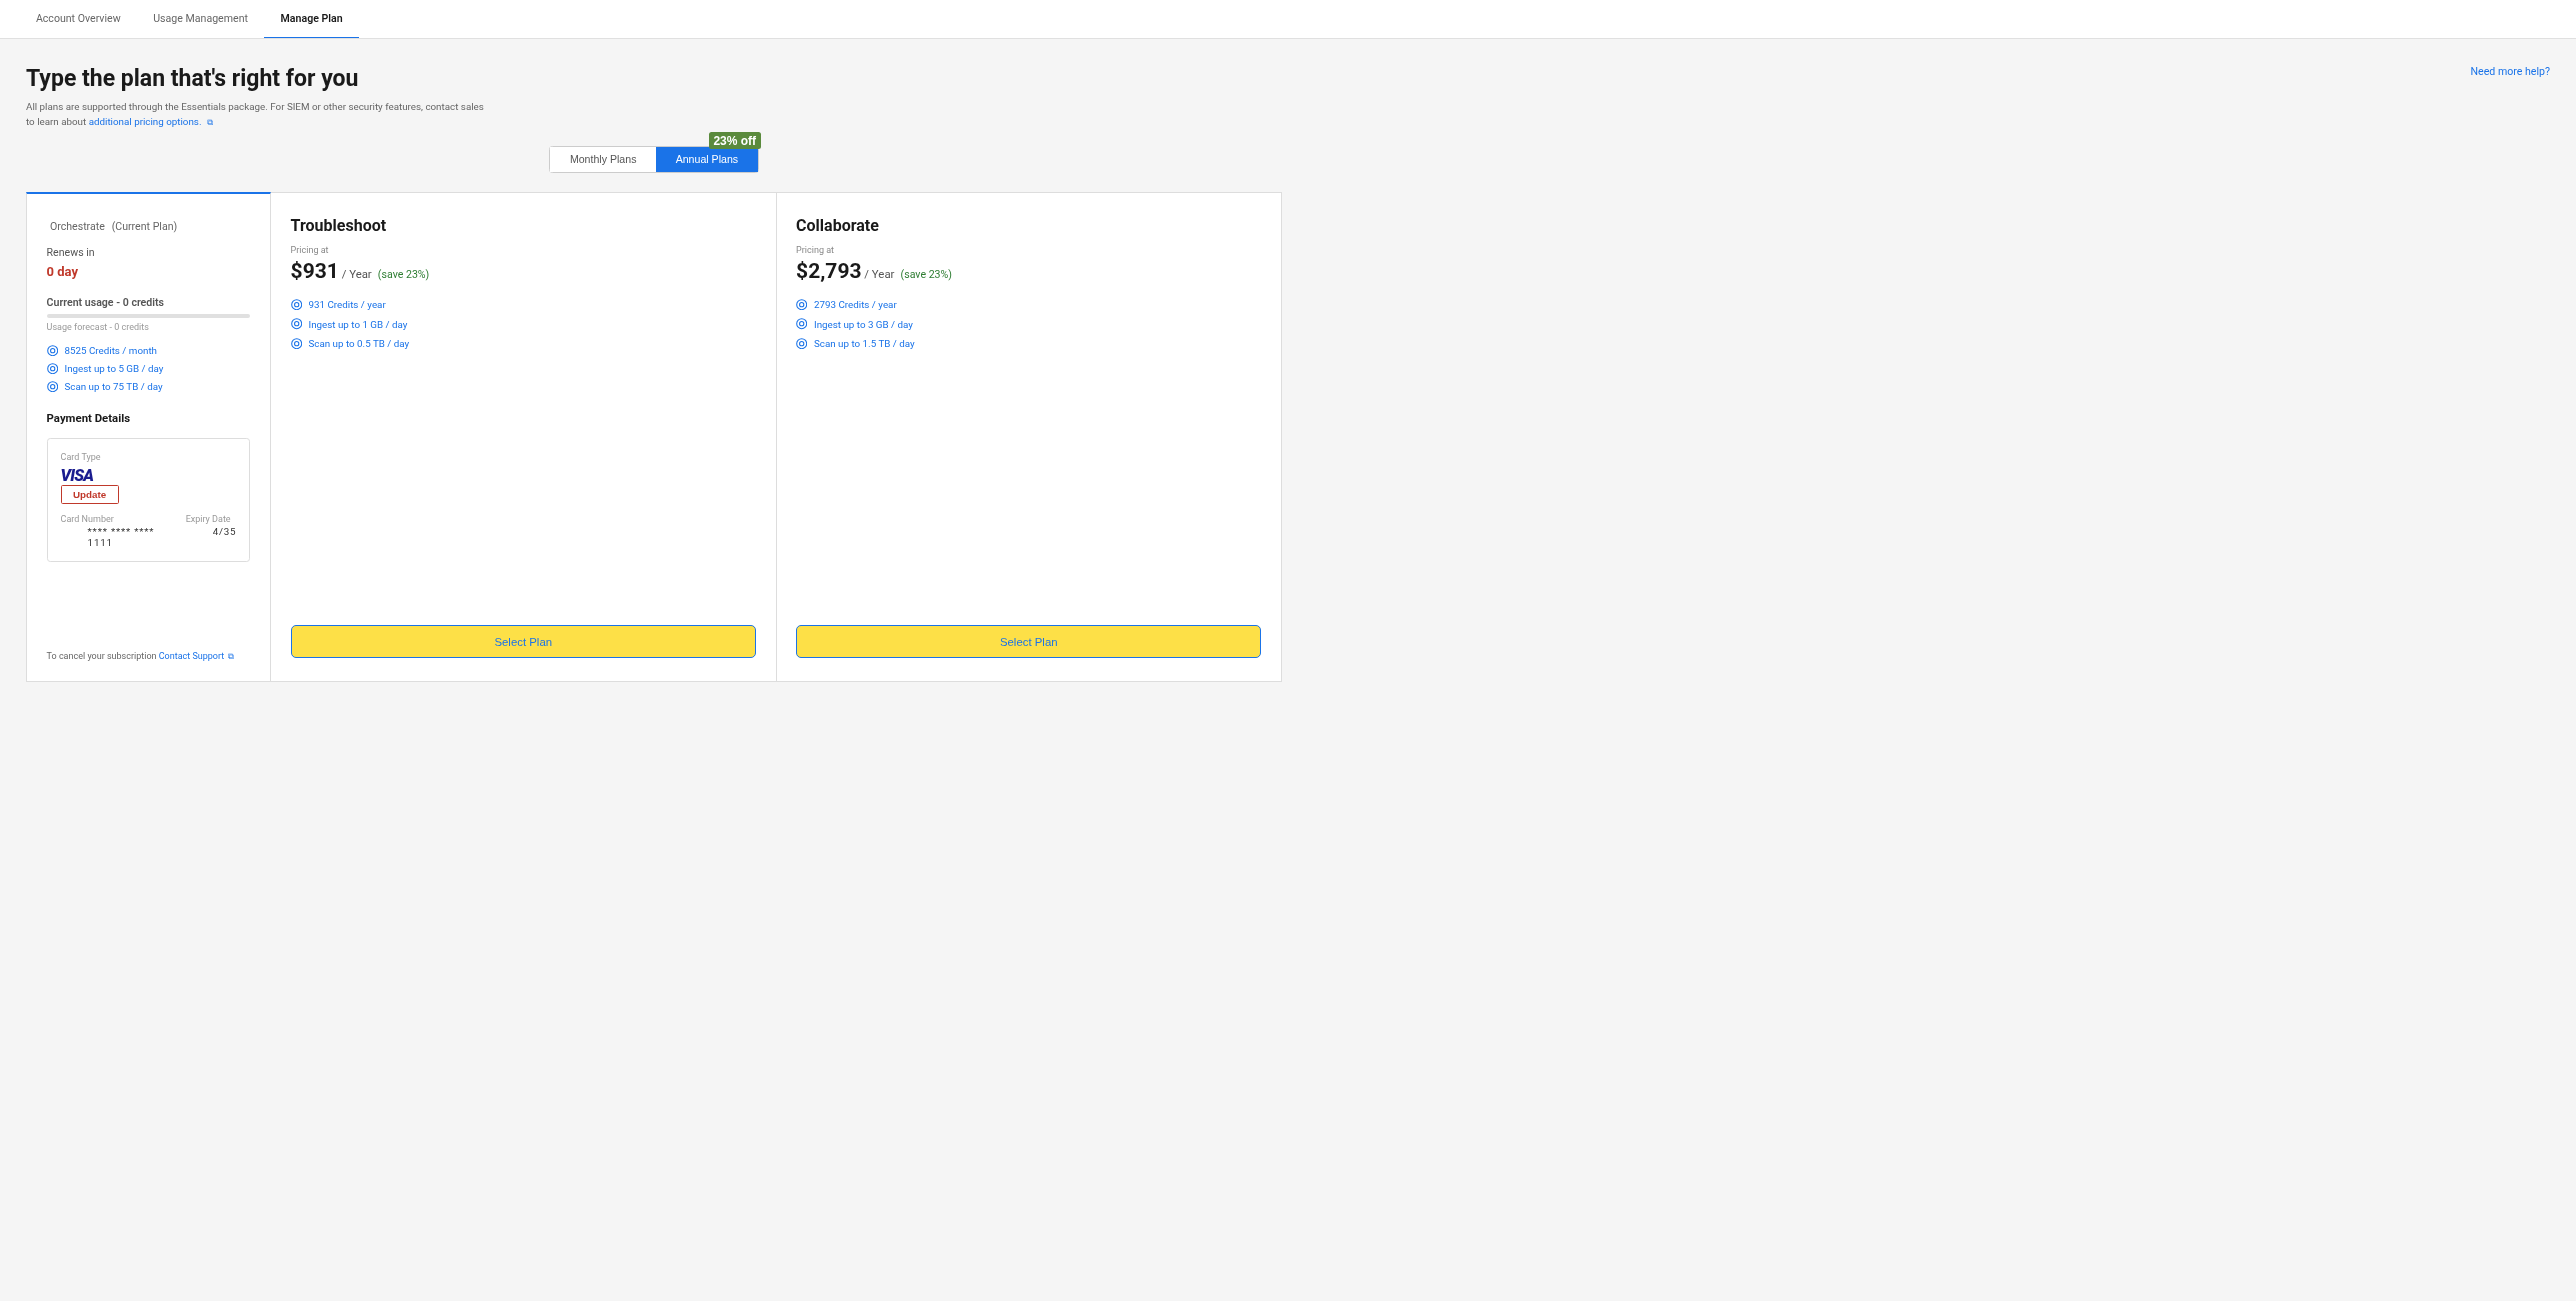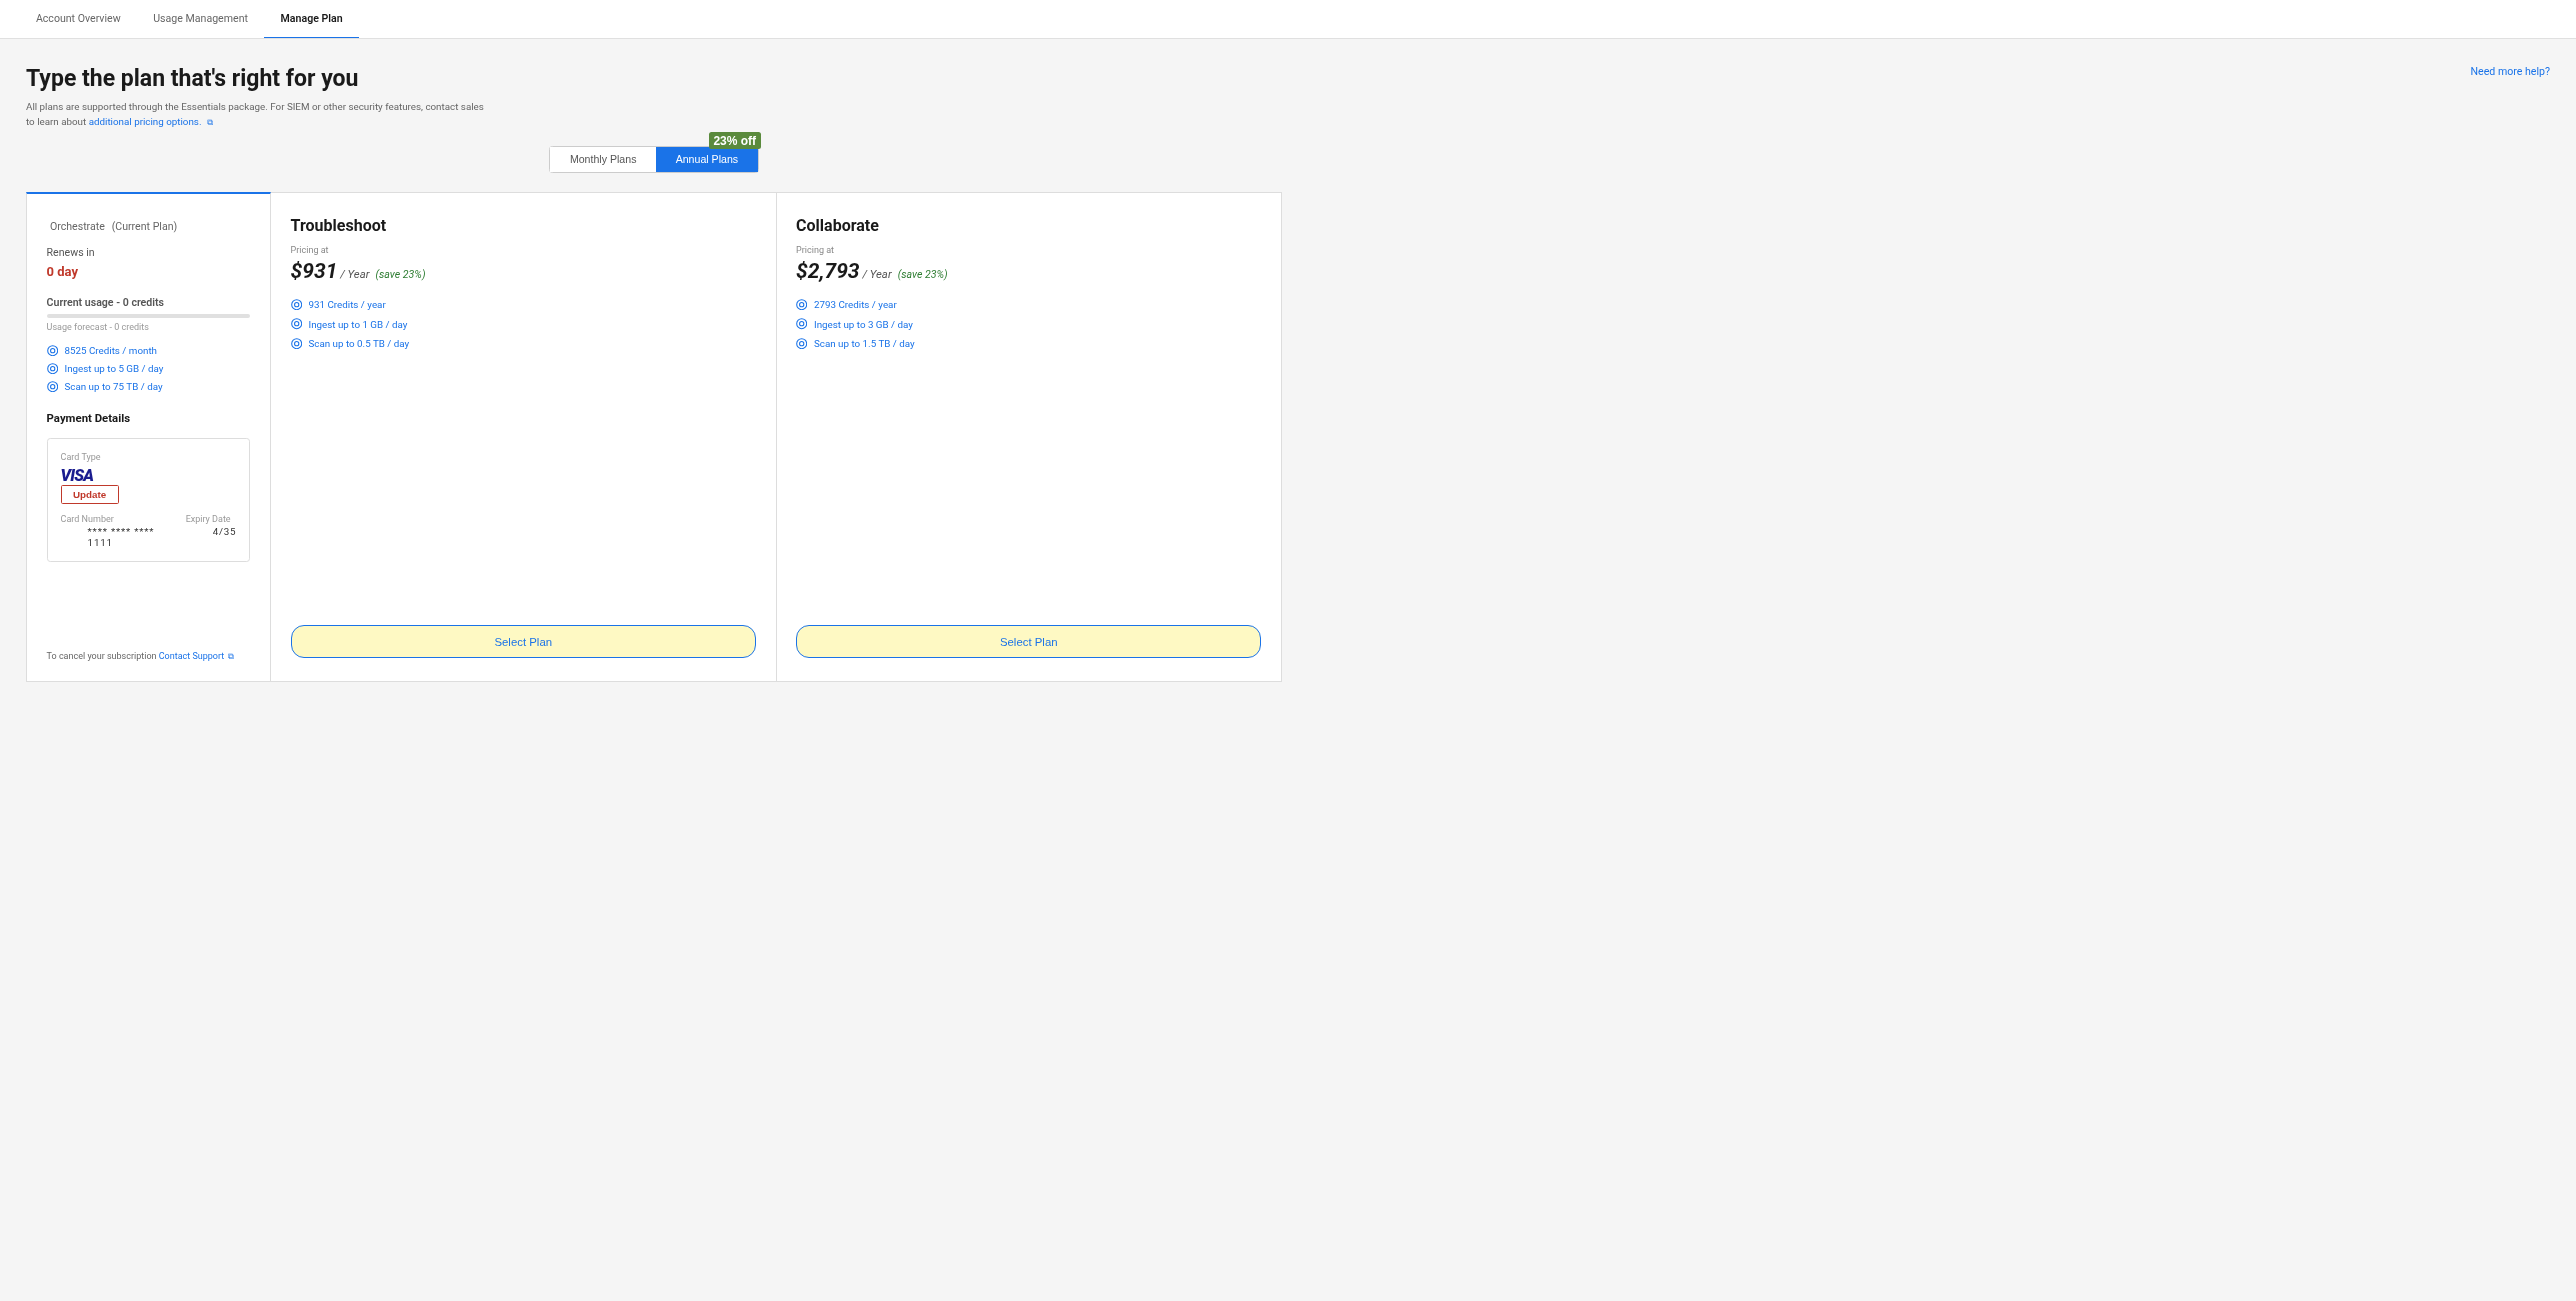--- a/index.html
+++ b/index.html
@@ -314,21 +314,20 @@
     }
 
     .pricing-at {
       font-size: 9px;
       color: #888;
       margin-bottom: 3.3px;
     }
 
     .price-row {
       margin-bottom: 16.3px;
-      font-style: italic;
     }
 
     .price-amount {
       font-size: 21px;
       font-weight: 700;
       color: #1a1a1a;
     }
 
     .price-period {
       font-size: 11.4px;
@@ -352,26 +351,26 @@
       gap: 6.5px;
       font-size: 9.8px;
       color: #1a73e8;
       margin-bottom: 8.2px;
     }
 
     .select-plan-btn {
       width: 100%;
       padding: 9.8px;
       border: 0.8px solid #1a73e8;
-      background: #fef9c3;
+      background: #fde047;
       color: #1a73e8;
       font-size: 11.4px;
       font-weight: 500;
       cursor: pointer;
-      border-radius: 13px;
+      border-radius: 5px;
       margin-top: 19.6px;
     }
 
     
     .relative-wrapper {
       position: relative;
     }
   </style>
 </head>
 <body>

